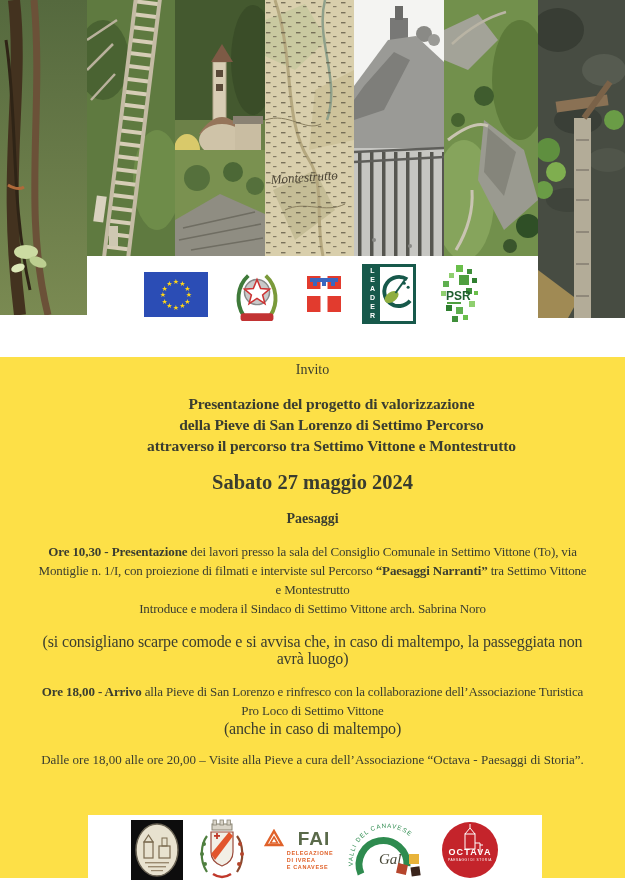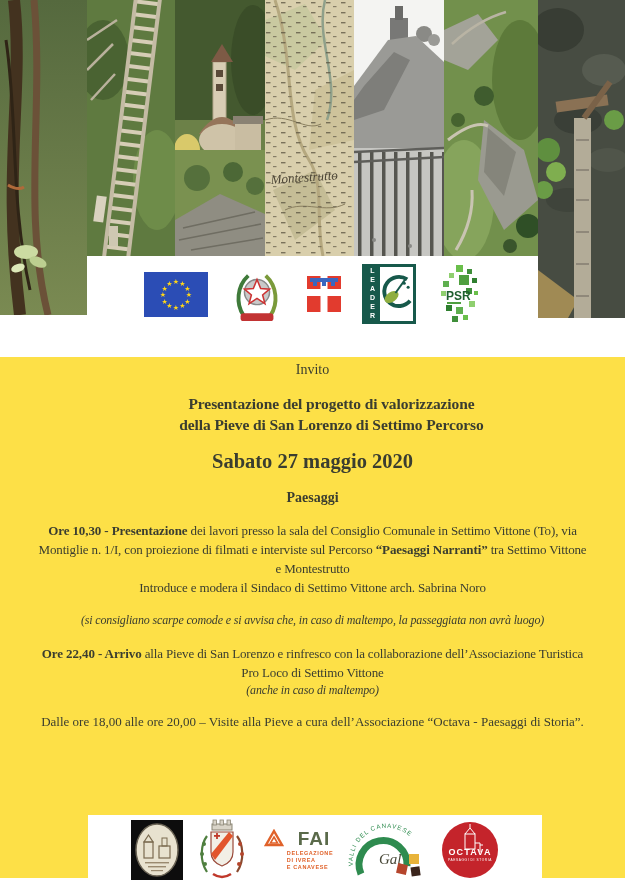--- a/index.html
+++ b/index.html
@@ -31,21 +31,21 @@
 
   
   .green-band{position:absolute;left:0;top:332px;width:625px;height:521px;background:#fde047;z-index:1;margin-top:25px;}
   .green-band .inner{padding-top:5px;text-align:center;}
   .kicker{font-size:14px;margin:0;}
   .title{font-weight:bold;font-size:15.5px;line-height:21px;margin-top:15px;letter-spacing:-.1px;padding-left:38px;}
   .date{font-weight:bold;font-size:20.5px;margin-top:15px;}
   .prog-head{font-weight:bold;font-size:14px;margin-top:17px;}
   .item{font-size:13px;line-height:19px;margin:15px auto 0;width:556px;letter-spacing:-.15px;}
   .item b{letter-spacing:-.1px;}
-  .note{font-size:12px;line-height:17px;font-style:italic;}
+  .note{font-size:16px;line-height:17px;}
   .visits{font-size:13px;margin-top:15px;}
   .shuttle{font-size:12.5px;line-height:17px;margin-top:12px;}
 </style>
 </head>
 <body>
 
 <div class="page">
 
   <div class="photo" style="left:0;width:87px;height:315px;">
     <svg viewBox="0 0 87 315" preserveAspectRatio="none">
@@ -270,40 +270,41 @@
     </div>
   </div>
 
   <div class="green-band">
     <div class="inner">
       <p class="kicker">Invito</p>
 
       <div class="title">
         <div>Presentazione del progetto di valorizzazione</div>
         <div>della Pieve di San Lorenzo di Settimo Percorso</div>
-      </div>
-
-      <div class="date">Sabato 27 maggio 2020</div>
+        <div>attraverso il percorso tra Settimo Vittone e Montestrutto</div>
+      </div>
+
+      <div class="date">Sabato 27 maggio 2024</div>
 
       <div class="prog-head">Paesaggi</div>
 
       <div class="item">
         <div>
           <b>Ore 10,30 - Presentazione</b><span> dei lavori presso la sala del Consiglio Comunale in Settimo Vittone (To), via Montiglie n. 1/I, con proiezione di filmati e interviste sul Percorso </span><b>“Paesaggi Narranti”</b><span> tra  Settimo Vittone e Montestrutto</span>
         </div>
         <div>Introduce e modera il Sindaco di Settimo Vittone arch. Sabrina Noro</div>
       </div>
 
       <div class="item">
         <div class="note">(si consigliano scarpe comode e si avvisa che, in caso di maltempo, la passeggiata non avrà luogo)</div>
       </div>
 
       <div class="item">
         <div>
-          <b>Ore 22,40 - Arrivo</b><span> alla Pieve di San Lorenzo e rinfresco con la collaborazione dell’Associazione Turistica Pro Loco di Settimo Vittone</span>
+          <b>Ore 18,00 - Arrivo</b><span> alla Pieve di San Lorenzo e rinfresco con la collaborazione dell’Associazione Turistica Pro Loco di Settimo Vittone</span>
         </div>
         <div class="note">(anche in caso di maltempo)</div>
       </div>
 
       <div class="visits">Dalle ore 18,00 alle ore 20,00 – Visite alla Pieve a cura dell’Associazione “Octava - Paesaggi di Storia”.</div>
 
     </div>
   </div>
 
   <div class="logo-strip strip-bottom">

